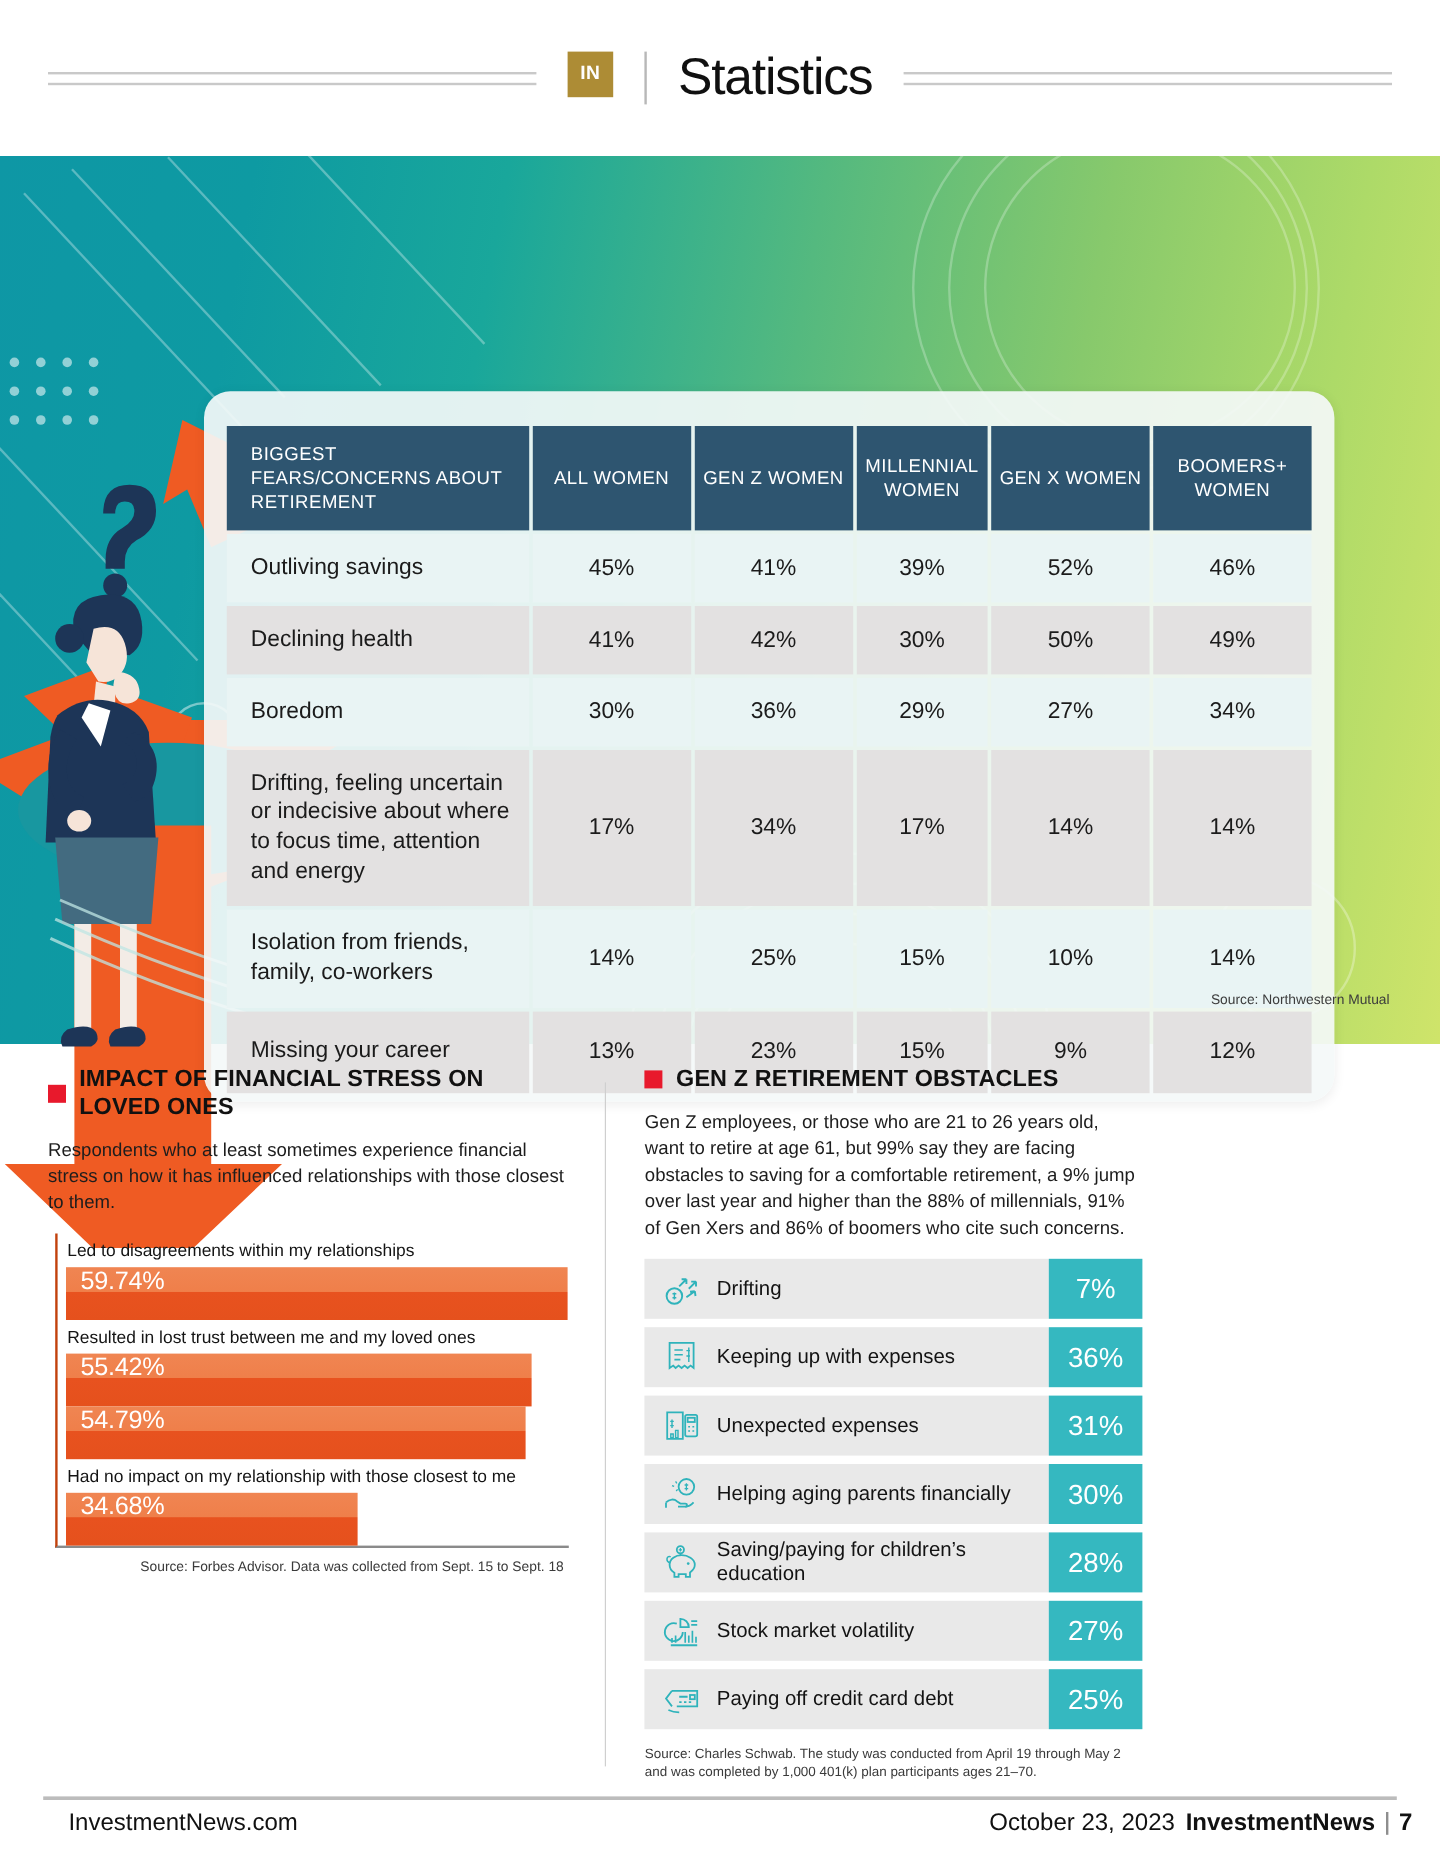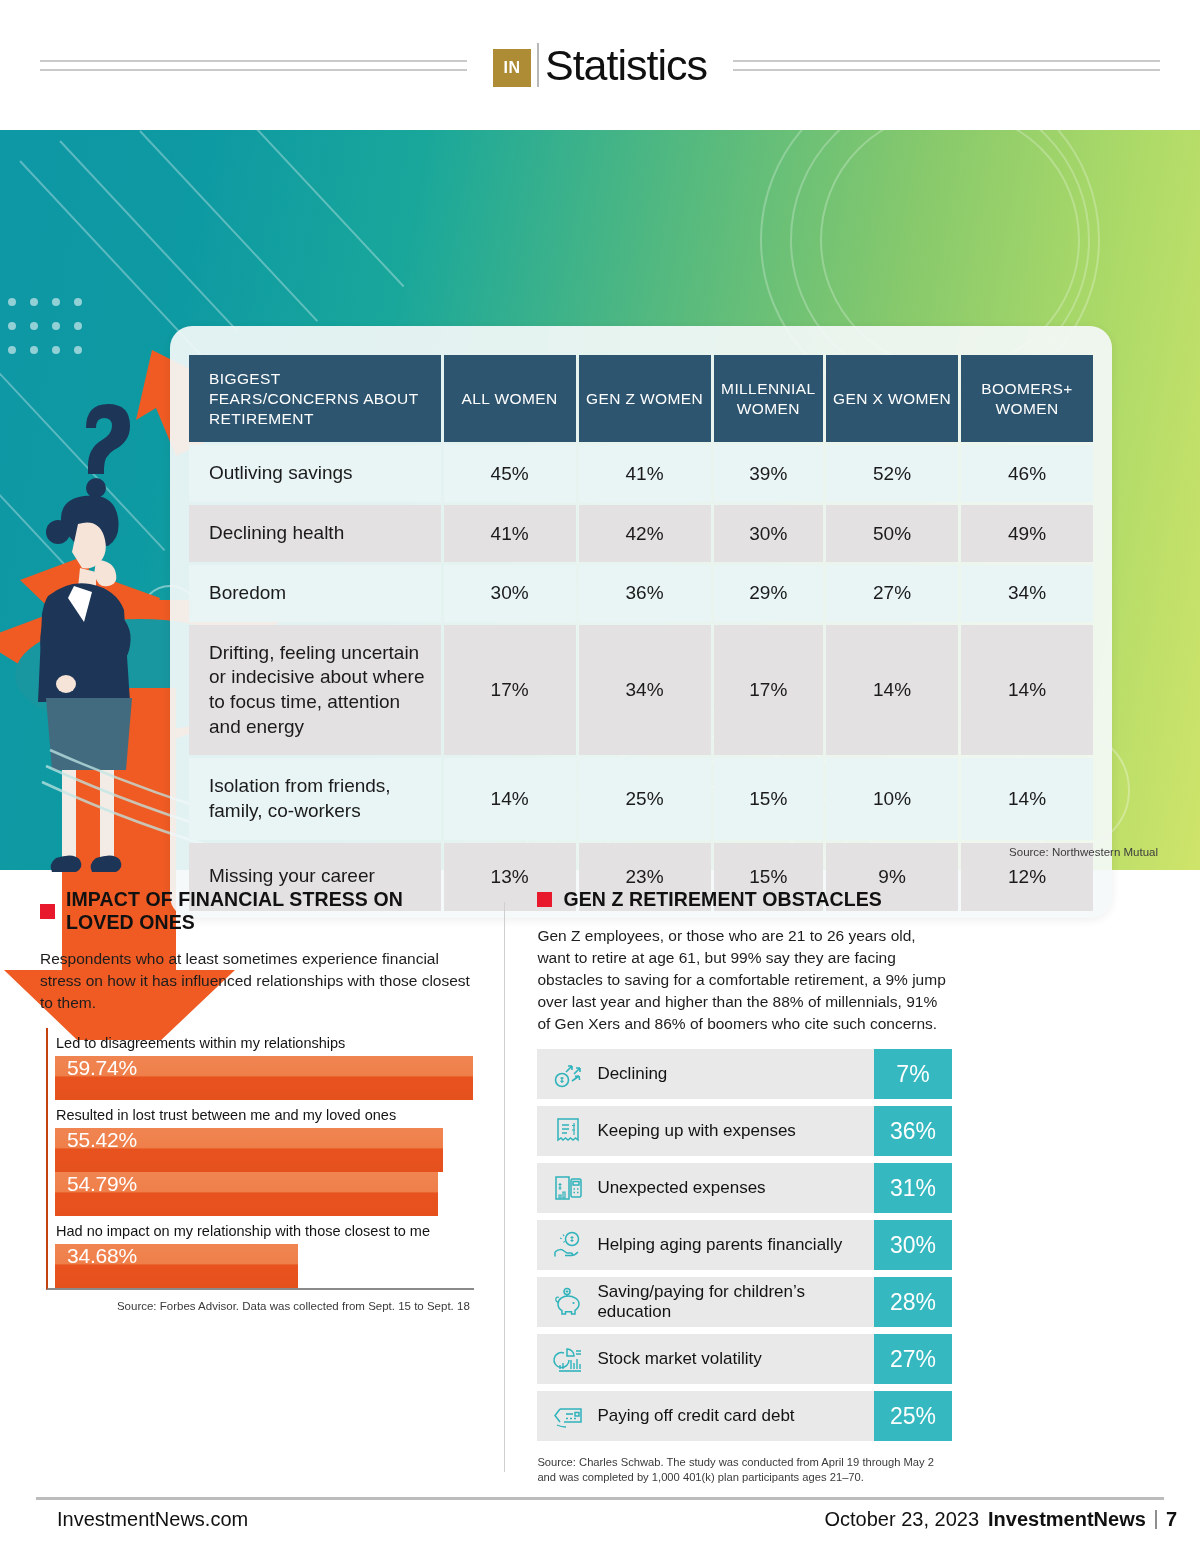--- a/index.html
+++ b/index.html
@@ -17,21 +17,21 @@
   .masthead {
     height: 130px;
     display: flex;
     align-items: center;
     justify-content: center;
     gap: 0;
     padding: 0 40px;
   }
   .rule-pair { flex: 1; display: flex; flex-direction: column; gap: 7px; }
   .rule-pair .rule { height: 2px; background: #c9c9c9; }
-  .brandblock { display: flex; align-items: flex-end; gap: 6px; padding: 0 26px; }
+  .brandblock { display: flex; align-items: flex-start; gap: 26px; padding: 0 26px; }
   .in-badge {
     width: 38px; height: 38px;
     background: #ad8c35;
     color: #ffffff;
     font-size: 16px; font-weight: bold;
     display: flex; align-items: center; justify-content: center;
     letter-spacing: .5px;
   }
   .vbar { width: 2px; height: 44px; background: #b8b8b8; }
   .masthead-title {
@@ -115,21 +115,21 @@
     text-align: left;
     padding-left: 20px;
     padding-right: 14px;
     line-height: 1.3;
   }
   tr.odd td  { background: #e9f4f4; }
   tr.even td { background: #e3e1e1; }
 
   .table-source {
     position: absolute;
-    right: 42px; top: 846px;
+    right: 42px; top: 828px;
     font-size: 11.5px; color: #3c3c3c; margin-left: 32px;
   }
 
   
   .panels {
     position: absolute;
     left: 0; top: 888px;
     width: 992px;
     display: flex;
     padding: 0 40px;
@@ -435,21 +435,21 @@
 
       <div class="ob-row">
         <div class="ob-main">
           <svg class="ob-ico" viewBox="0 0 34 34" fill="none" stroke="#2fb3bb" stroke-width="1.6">
             <circle cx="11" cy="23" r="6.5"></circle>
             <path d="M11 20v6M9.4 21.2h3.2M9.4 24.4h3.2" stroke-width="1.2"></path>
             <path d="M15 15l6-6M21 9h-4M21 9v4"></path>
             <path d="M23 17l6-6M29 11h-4M29 11v4"></path>
             <path d="M21 24l7-5M28 19l-4 .4M28 19l.6 4"></path>
           </svg>
-          <span class="ob-text">Declining</span>
+          <span class="ob-text">Drifting</span>
         </div>
         <div class="ob-val">7%</div>
       </div>
 
       <div class="ob-row">
         <div class="ob-main">
           <svg class="ob-ico" viewBox="0 0 34 34" fill="none" stroke="#2fb3bb" stroke-width="1.5">
             <path d="M7 5h20v21l-2.5-2-2.5 2-2.5-2-2.5 2-2.5-2-2.5 2L10 24l-3 2z"></path>
             <path d="M11 11h7M11 15h7M11 19h5" stroke-width="1.3"></path>
             <path d="M23 9v12M21 11.5h3M21 16h3" stroke-width="1.2"></path>

